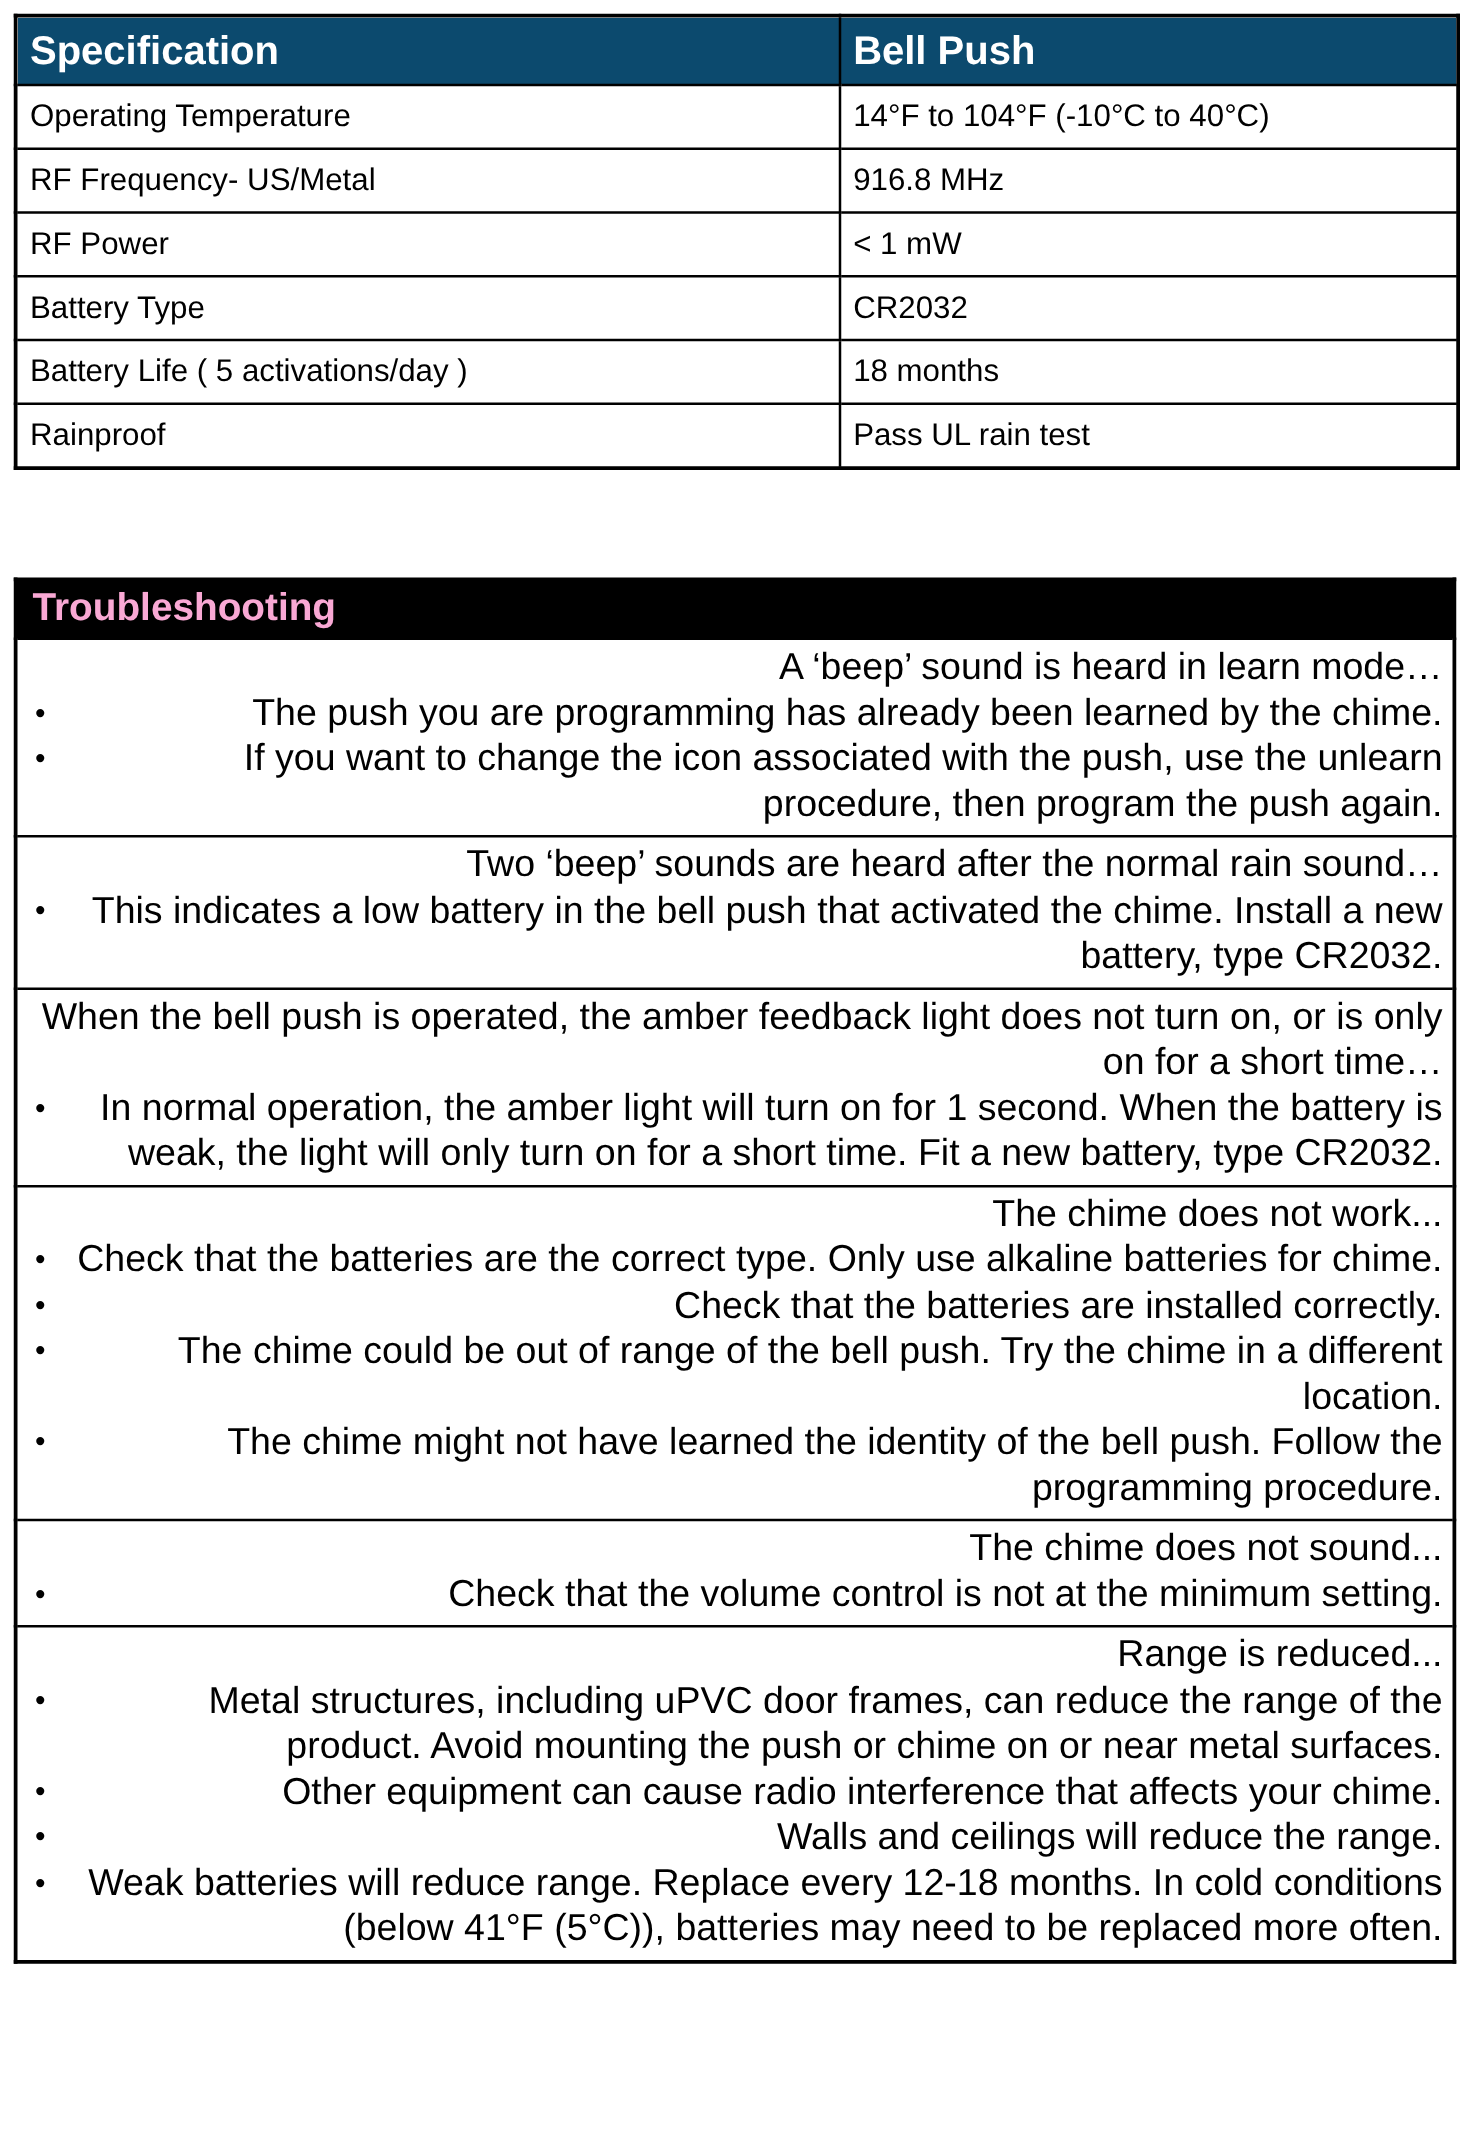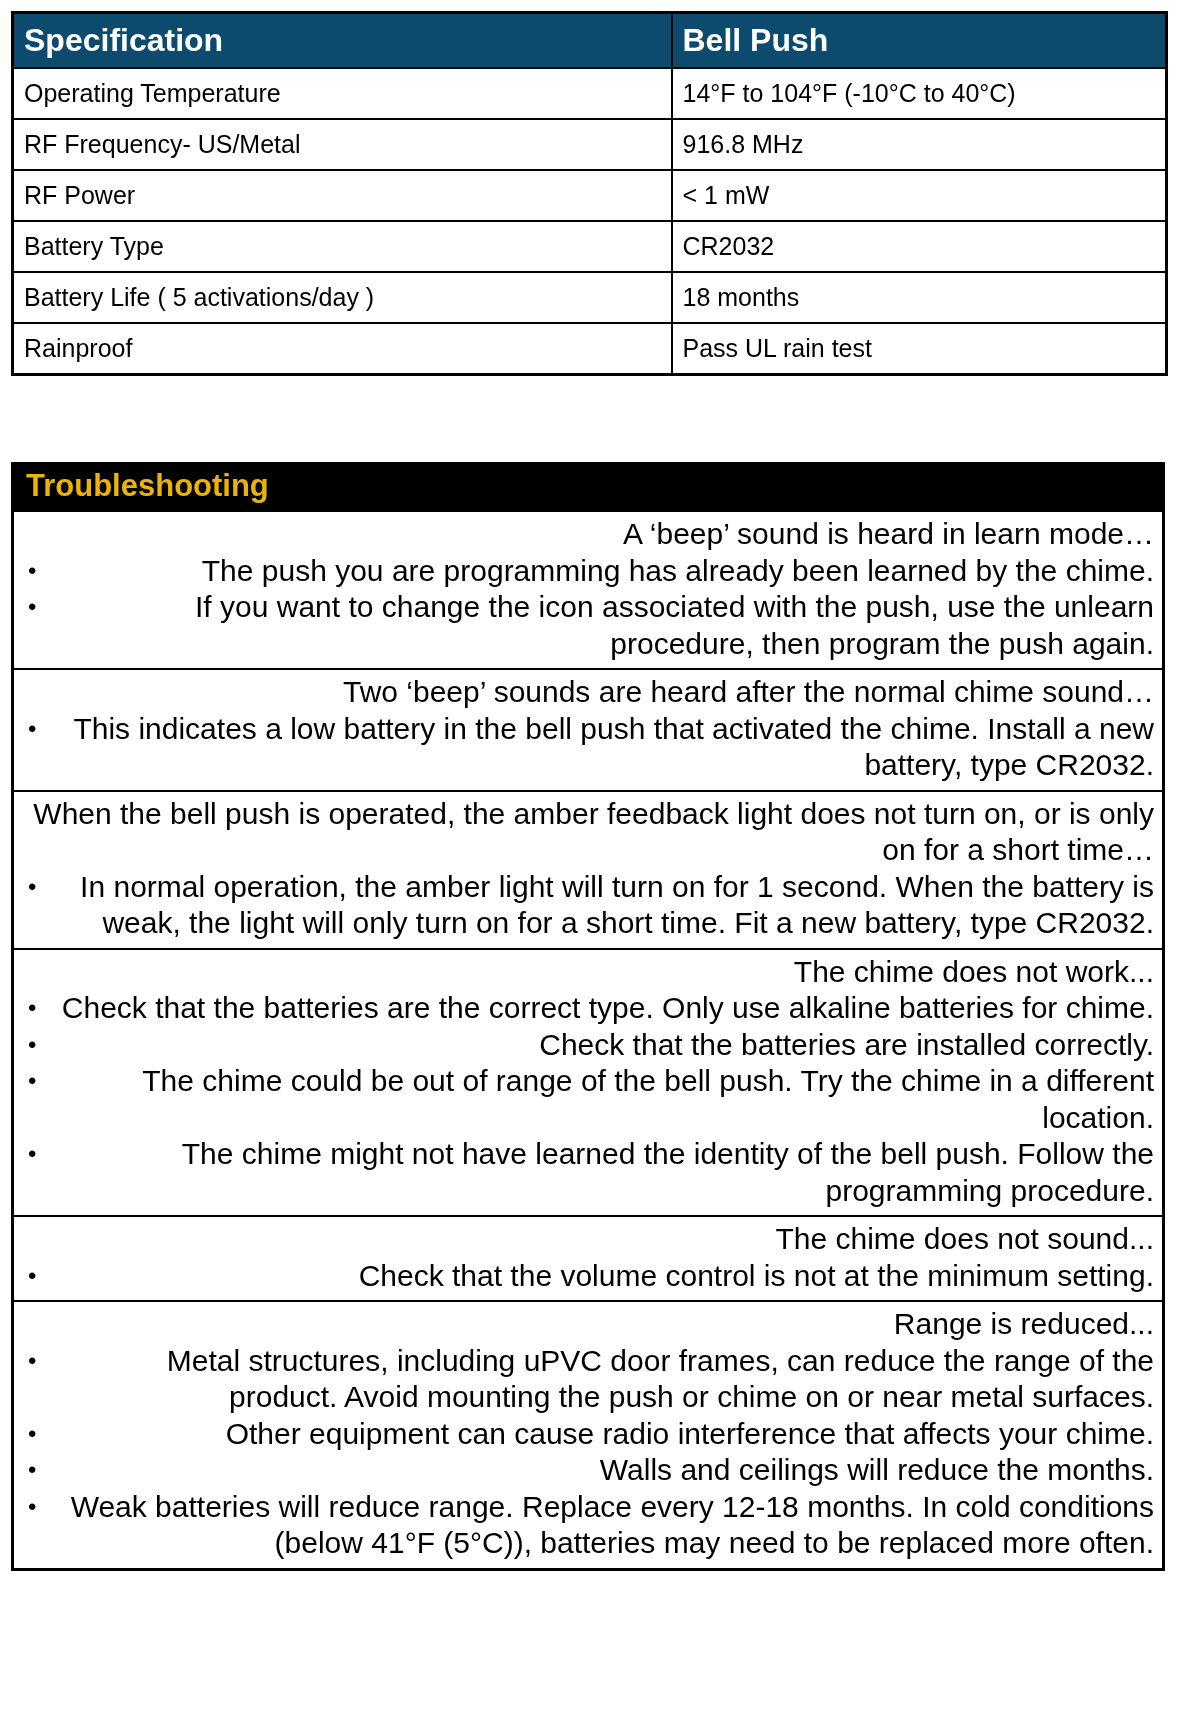--- a/index.html
+++ b/index.html
@@ -64,21 +64,21 @@
 
   
   .ts-table {
     width: 1154px;
     border-collapse: collapse;
     table-layout: fixed;
     border: 3px solid #000;
   }
   .ts-header {
     background: #000000;
-    color: #eab308;
+    color: #f9a8d4;
     font-weight: bold;
     font-size: 31px;
     line-height: 36px;
     height: 40px;
     text-align: left;
     padding: 1px 0 4px 12px;
     border: 2px solid #000;
   }
   .ts-cell {
     border: 2px solid #000;
@@ -172,21 +172,21 @@
           <td class="ts-cell">
             <p class="ts-lead">A ‘beep’ sound is heard in learn mode…</p>
             <ul class="ts-list">
               <li><span class="ts-bullet">•</span><span class="ts-text">The push you are programming has already been learned by the chime.</span></li>
               <li><span class="ts-bullet">•</span><span class="ts-text">If you want to change the icon associated with the push, use the unlearn procedure, then program the push again.</span></li>
             </ul>
           </td>
         </tr>
         <tr>
           <td class="ts-cell">
-            <p class="ts-lead">Two ‘beep’ sounds are heard after the normal chime sound…</p>
+            <p class="ts-lead">Two ‘beep’ sounds are heard after the normal rain sound…</p>
             <ul class="ts-list">
               <li><span class="ts-bullet">•</span><span class="ts-text">This indicates a low battery in the bell push that activated the chime. Install a new battery, type CR2032.</span></li>
             </ul>
           </td>
         </tr>
         <tr>
           <td class="ts-cell">
             <p class="ts-lead">When the bell push is operated, the amber feedback light does not turn on, or is only on for a short time…</p>
             <ul class="ts-list">
               <li><span class="ts-bullet">•</span><span class="ts-text">In normal operation, the amber light will turn on for 1 second. When the battery is weak, the light will only turn on for a short time. Fit a new battery, type CR2032.</span></li>
@@ -211,21 +211,21 @@
               <li><span class="ts-bullet">•</span><span class="ts-text">Check that the volume control is not at the minimum setting.</span></li>
             </ul>
           </td>
         </tr>
         <tr>
           <td class="ts-cell">
             <p class="ts-lead">Range is reduced...</p>
             <ul class="ts-list">
               <li><span class="ts-bullet">•</span><span class="ts-text">Metal structures, including uPVC door frames, can reduce the range of the product. Avoid mounting the push or chime on or near metal surfaces.</span></li>
               <li><span class="ts-bullet">•</span><span class="ts-text">Other equipment can cause radio interference that affects your chime.</span></li>
-              <li><span class="ts-bullet">•</span><span class="ts-text">Walls and ceilings will reduce the months.</span></li>
+              <li><span class="ts-bullet">•</span><span class="ts-text">Walls and ceilings will reduce the range.</span></li>
               <li><span class="ts-bullet">•</span><span class="ts-text">Weak batteries will reduce range. Replace every 12-18 months. In cold conditions (below 41°F (5°C)), batteries may need to be replaced more often.</span></li>
             </ul>
           </td>
         </tr>
       </tbody>
   </table>
 
 </div>
 
 </body></html>

